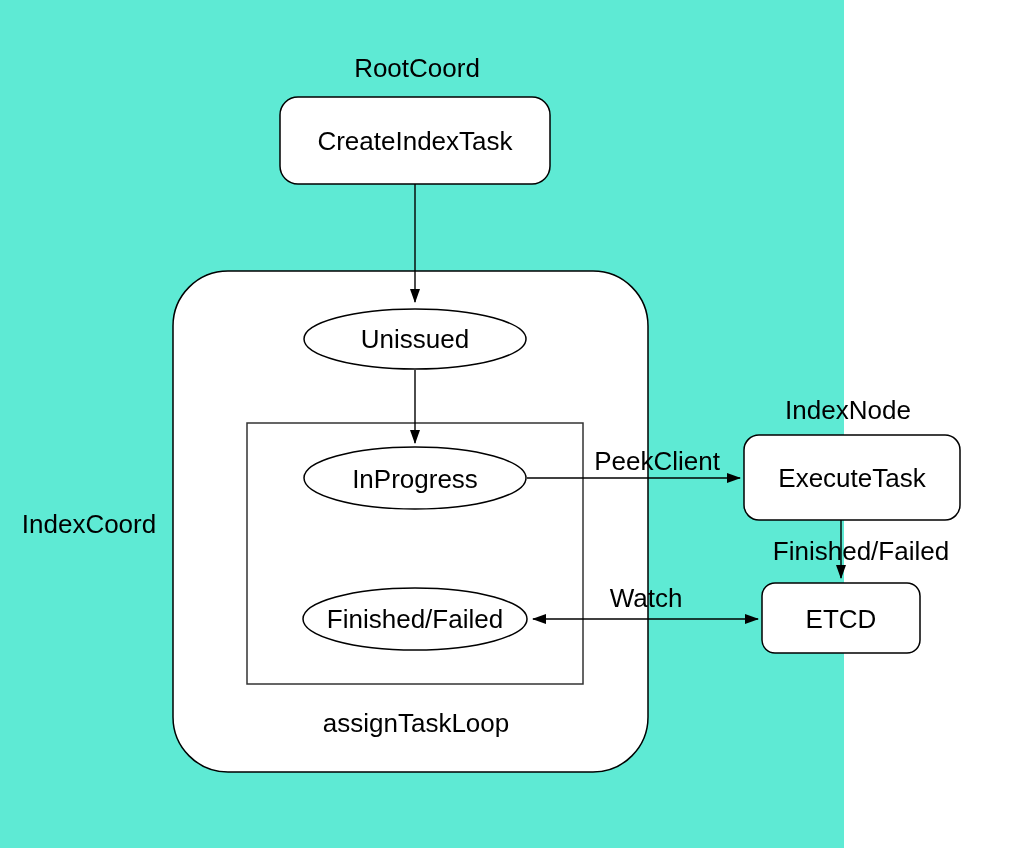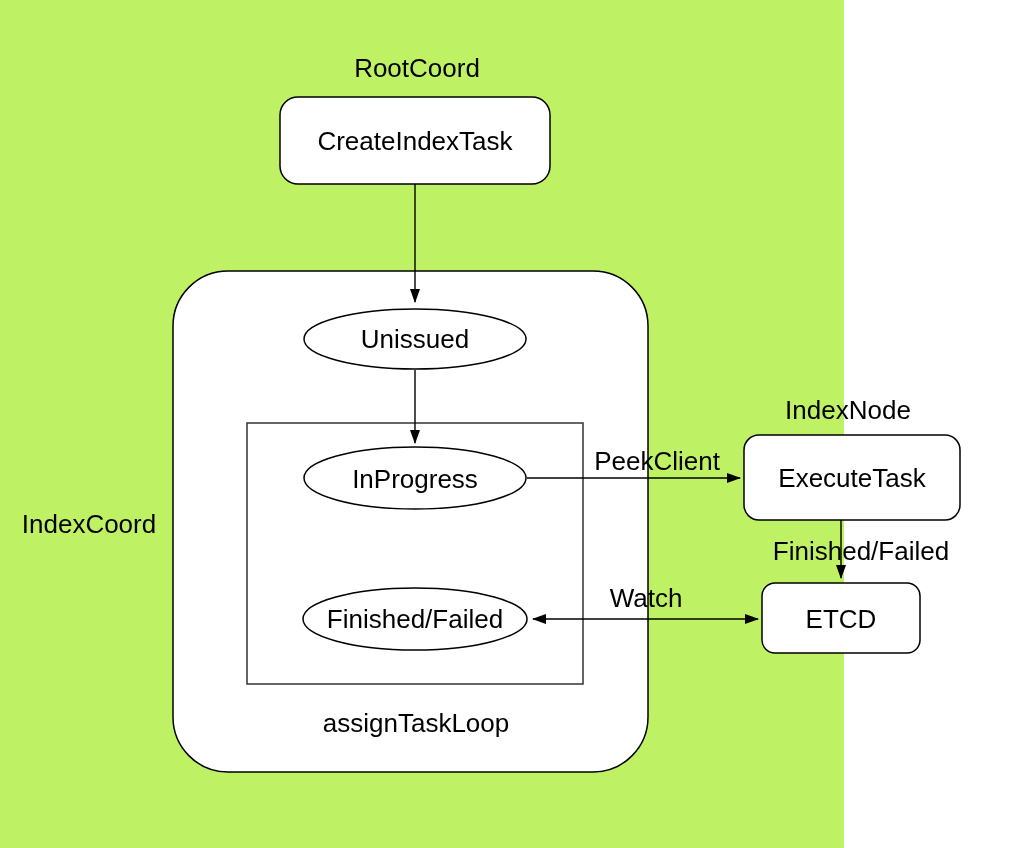--- a/index.html
+++ b/index.html
@@ -3,21 +3,21 @@
 <meta charset="utf-8">
 <style>
   html, body {
     margin: 0;
     padding: 0;
     background: #ffffff;
   }
   .canvas-wrap {
     width: 844px;
     height: 848px;
-    background: #bef264;
+    background: #5eead4;
     position: relative;
   }
   svg {
     display: block;
   }
   .node-shape {
     fill: #ffffff;
     stroke: #000000;
     stroke-width: 1.5;
   }

